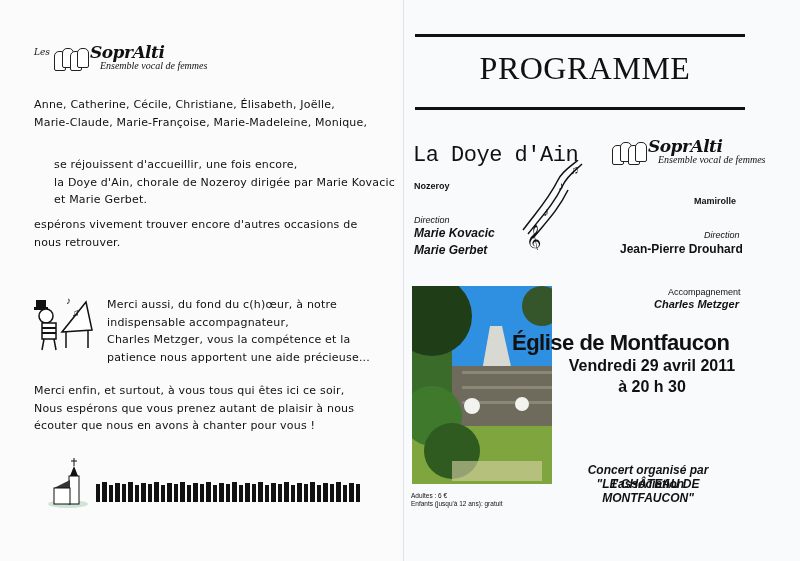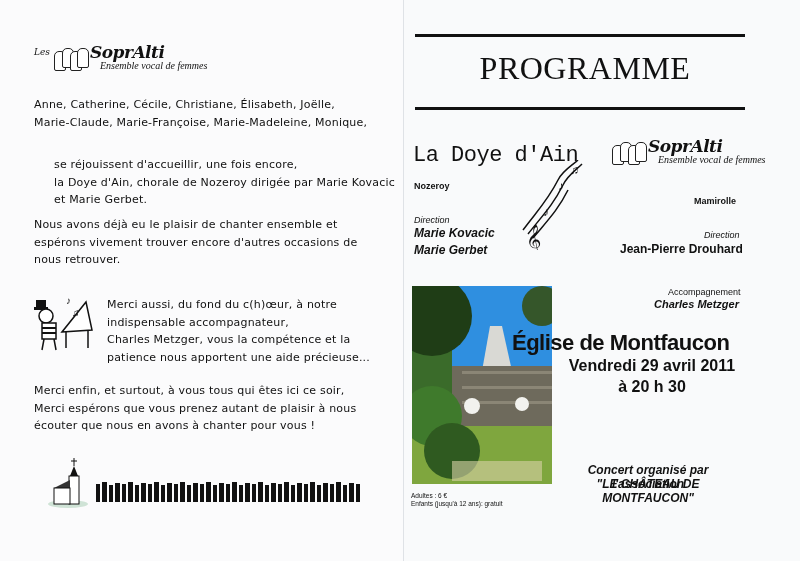--- a/index.html
+++ b/index.html
@@ -70,21 +70,20 @@
     <div>Marie-Claude, Marie-Françoise, Marie-Madeleine, Monique,</div>
   </div>
 
   <div class="hand" style="left:26px; top:156px;margin-left:28px;">
     <div>se réjouissent d'accueillir, une fois encore,</div>
     <div>la Doye d'Ain, chorale de Nozeroy dirigée par Marie Kovacic</div>
     <div>et Marie Gerbet.</div>
   </div>
 
   <div class="hand" style="left:34px; top:216px;">
-    <div>Nous avons déjà eu le plaisir de chanter ensemble et</div>
     <div>espérons vivement trouver encore d'autres occasions de</div>
     <div>nous retrouver.</div>
   </div>
 
   <svg class="pianist" viewBox="0 0 66 60">
     <rect x="4" y="8" width="10" height="8" fill="#111"></rect>
     <rect x="2" y="15" width="14" height="3" fill="#111"></rect>
     <circle cx="14" cy="24" r="7" fill="#fff" stroke="#111" stroke-width="1.5"></circle>
     <rect x="10" y="31" width="14" height="16" fill="#fff" stroke="#111" stroke-width="1.5"></rect>
     <line x1="10" y1="36" x2="24" y2="36" stroke="#111" stroke-width="2"></line>
@@ -100,21 +99,21 @@
 
   <div class="hand" style="left:107px; top:296px;">
     <div>Merci aussi, du fond du c(h)œur, à notre</div>
     <div>indispensable accompagnateur,</div>
     <div>Charles Metzger, vous la compétence et la</div>
     <div>patience nous apportent une aide précieuse...</div>
   </div>
 
   <div class="hand" style="left:34px; top:382px;">
     <div>Merci enfin, et surtout, à vous tous qui êtes ici ce soir,</div>
-    <div>Merci espérons que vous prenez autant de plaisir à nous</div>
+    <div>Nous espérons que vous prenez autant de plaisir à nous</div>
     <div>écouter que nous en avons à chanter pour vous !</div>
   </div>
 
   <svg class="church-row" viewBox="0 0 320 50">
     <ellipse cx="20" cy="46" rx="20" ry="4" fill="#cfe3d6"></ellipse>
     <line x1="26" y1="0" x2="26" y2="8" stroke="#111" stroke-width="1"></line>
     <line x1="23" y1="3" x2="29" y2="3" stroke="#111" stroke-width="1"></line>
     <path d="M22 18 L26 8 L30 18 Z" fill="#111"></path>
     <rect x="21" y="18" width="10" height="28" fill="#fff" stroke="#111"></rect>
     <path d="M6 30 L22 22 L22 30 Z" fill="#333"></path>

